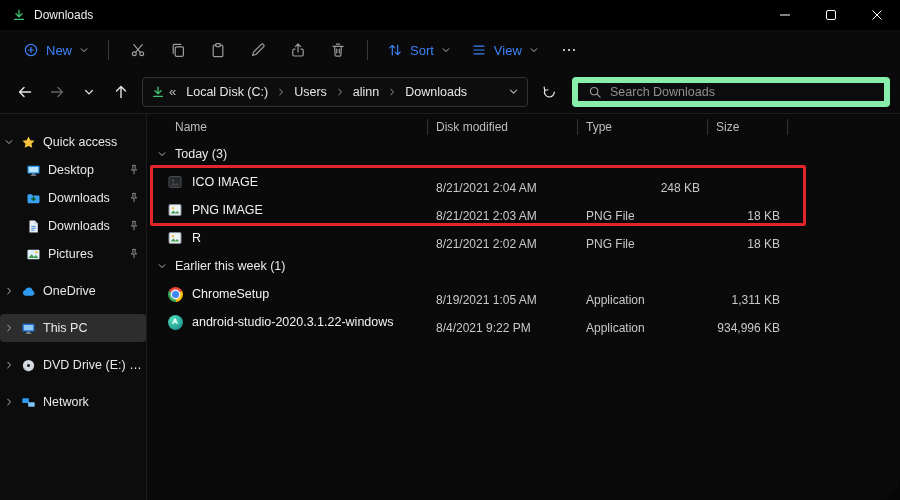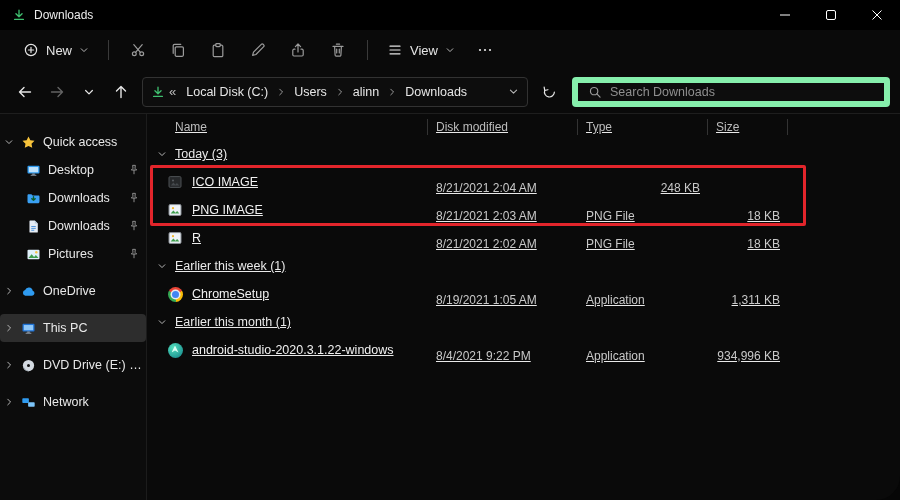--- a/index.html
+++ b/index.html
@@ -8,21 +8,21 @@
   .window { width:900px; height:500px; background:#0a0a0a; display:flex; flex-direction:column;border-radius:24px; }
 
   
   .titlebar { height:30px; background:#000; display:flex; align-items:center; justify-content:space-between; padding-left:12px; flex:0 0 auto; }
   .title-left { display:flex; align-items:center; gap:8px; font-size:12px; color:#ececec; }
   .win-controls { display:flex; height:100%; }
   .wc { width:46px; height:100%; display:flex; align-items:center; justify-content:center; background:transparent; border:none; color:#fff; cursor:pointer; }
 
   
   .toolbar { height:40px; display:flex; align-items:center; padding:0 14px; gap:2px; flex:0 0 auto; }
-  .tbtn { display:flex; align-items:center; gap:7px; border:none; background:transparent; color:#e5e5e5; font-size:13px; padding:7px 9px; border-radius:4px; cursor:pointer; }
+  .tbtn { display:flex; align-items:center; gap:7px; border:none; background:transparent; color:#3b82f6; font-size:13px; padding:7px 9px; border-radius:4px; cursor:pointer; }
   .ibtn { width:38px; height:32px; display:flex; align-items:center; justify-content:center; border:none; background:transparent; color:#9b9b9b; border-radius:4px; cursor:pointer; }
   .tsep { width:1px; height:20px; background:#3a3a3a; margin:0 8px; }
   .chev { display:flex; color:#b5b5b5; }
 
   
   .navbar { height:44px; display:flex; align-items:center; padding:0 10px; gap:2px; border-bottom:1px solid #1e1e1e; flex:0 0 auto; }
   .navbtn { width:30px; height:30px; display:flex; align-items:center; justify-content:center; background:transparent; border:none; color:#e6e6e6; border-radius:4px; cursor:pointer; }
   .navbtn.disabled { color:#636363; }
   .addressbar { flex:1; height:30px; margin:0 4px; display:flex; align-items:center; gap:2px; border:1px solid #323232; border-radius:4px; background:#0d0d0d; padding:0 8px; }
   .crumb { background:transparent; border:none; color:#e6e6e6; font-size:12.5px; padding:3px 6px; border-radius:3px; cursor:pointer; white-space:nowrap; }
@@ -39,21 +39,21 @@
   .sidebar { width:147px; padding-top:14px; border-right:1px solid #1c1c1c; background:#0c0c0c; flex:0 0 auto; }
   .side-item { height:28px; display:flex; align-items:center; gap:7px; margin:0 0; padding-left:4px; border-radius:4px; font-size:12.5px; color:#e8e8e8; cursor:pointer; }
   .side-item.selected { background:#2d2d2d; }
   .side-item.child { padding-left:26px; }
   .side-item.sect { margin-top:9px; }
   .side-label { white-space:nowrap; overflow:hidden; text-overflow:ellipsis; }
   .pin { margin-left:auto; margin-right:6px; color:#a8a8a8; display:flex; flex:0 0 auto; }
   .sicon { display:flex; flex:0 0 auto; }
 
   
-  .main { flex:1; position:relative; display:flex; flex-direction:column; min-width:0;text-decoration:underline; }
+  .main { flex:1; position:relative; display:flex; flex-direction:column; min-width:0; }
   .colheaders { height:26px; display:grid; grid-template-columns:281px 150px 130px 80px 1fr; align-items:center; font-size:12px; color:#bdbdbd; flex:0 0 auto; }
   .ch { height:16px; line-height:16px; border-right:1px solid #333; padding-left:8px; cursor:pointer; }
   .ch.name { padding-left:28px; }
   .rows { position:relative; flex:1; }
   .grouphdr { height:28px; display:flex; align-items:center; gap:8px; padding-left:10px; font-size:12.5px; color:#eaeaea; cursor:pointer; }
   .frow { height:28px; display:grid; grid-template-columns:281px 150px 130px 80px 1fr; align-items:center; font-size:12.5px; cursor:pointer; }
   .name-cell { display:flex; align-items:center; gap:9px; padding-left:20px; color:#f2f2f2; overflow:hidden; white-space:nowrap; }
   .fname { overflow:hidden; text-overflow:ellipsis; }
   .cell.dim { color:#c9c9c9; font-size:12px; padding-left:8px; white-space:nowrap;margin-top:11px; }
   .cell.size { text-align:right; padding-right:8px; padding-left:0; }
@@ -151,20 +151,33 @@
           <path d="M8 10V2.2M5.4 4.6L8 2l2.6 2.6"></path>
           <path d="M5 7.2H4a1.2 1.2 0 0 0-1.2 1.2v4.4A1.2 1.2 0 0 0 4 14h8a1.2 1.2 0 0 0 1.2-1.2V8.4A1.2 1.2 0 0 0 12 7.2h-1"></path>
         </svg>
     </button>
     <button class="ibtn">
       <svg width="16" height="16" viewBox="0 0 16 16" fill="none" stroke="currentColor" stroke-width="1.2" stroke-linecap="round">
           <path d="M3 4.4h10M6.4 2.2h3.2M4.6 4.4l.5 8.6a1.2 1.2 0 0 0 1.2 1.2h3.4a1.2 1.2 0 0 0 1.2-1.2l.5-8.6M6.7 7v4M9.3 7v4"></path>
         </svg>
     </button>
     <div class="tsep"></div>
+    <button class="tbtn">
+      <span>
+        <svg width="16" height="16" viewBox="0 0 16 16" fill="none" stroke="currentColor" stroke-width="1.2" stroke-linecap="round" stroke-linejoin="round">
+            <path d="M5.3 12.8V3.4M2.8 5.9l2.5-2.5 2.5 2.5M10.7 3.2v9.4M8.2 10.1l2.5 2.5 2.5-2.5"></path>
+          </svg>
+      </span>
+      <span>Sort</span>
+      <span class="chev">
+        <svg width="10" height="10" viewBox="0 0 16 16" fill="none" stroke="currentColor" stroke-width="1.6" stroke-linecap="round" stroke-linejoin="round">
+            <polyline points="3.5 6 8 10.5 12.5 6"></polyline>
+          </svg>
+      </span>
+    </button>
     <button class="tbtn">
       <span>
         <svg width="16" height="16" viewBox="0 0 16 16" fill="none" stroke="currentColor" stroke-width="1.2" stroke-linecap="round">
             <path d="M3 4.2h10M3 8h10M3 11.8h10"></path>
           </svg>
       </span>
       <span>View</span>
       <span class="chev">
         <svg width="10" height="10" viewBox="0 0 16 16" fill="none" stroke="currentColor" stroke-width="1.6" stroke-linecap="round" stroke-linejoin="round">
             <polyline points="3.5 6 8 10.5 12.5 6"></polyline>
@@ -483,28 +496,20 @@
             <span class="ficon">
                 <span class="icon-chrome"></span>
               </span>
             <span class="fname">ChromeSetup</span>
           </div>
           <div class="cell dim">8/19/2021 1:05 AM</div>
           <div class="cell dim">Application</div>
           <div class="cell dim size">1,311 KB</div>
         </div>
 
-        <div class="grouphdr">
-          <span class="chev">
-            <svg width="10" height="10" viewBox="0 0 16 16" fill="none" stroke="currentColor" stroke-width="1.6" stroke-linecap="round" stroke-linejoin="round">
-                <polyline points="3.5 6 8 10.5 12.5 6"></polyline>
-              </svg>
-          </span>
-          <span>Earlier this month (1)</span>
-        </div>
 
         <div class="frow">
           <div class="cell name-cell">
             <span class="ficon">
                 <span class="icon-android"></span>
               </span>
             <span class="fname">android-studio-2020.3.1.22-windows</span>
           </div>
           <div class="cell dim">8/4/2021 9:22 PM</div>
           <div class="cell dim">Application</div>

